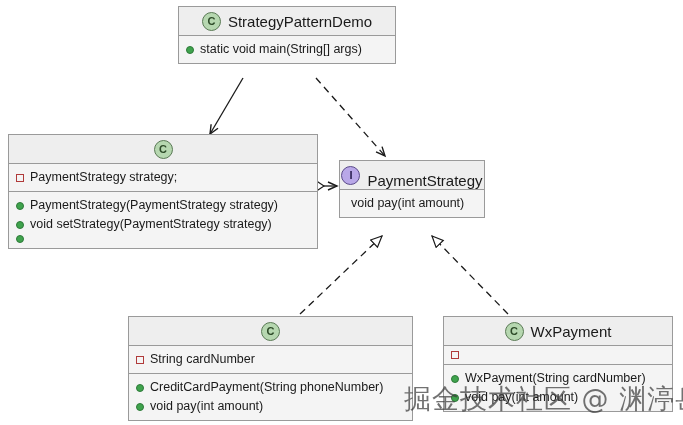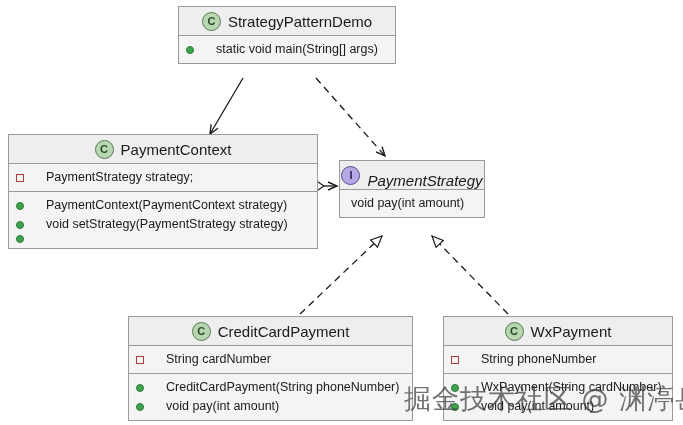--- a/index.html
+++ b/index.html
@@ -47,21 +47,20 @@
   }
   .uml-section + .uml-section {
     border-top: 1px solid #9a9a9a;
   }
   .uml-title {
     font-size: 15px;
     color: #1a1a1a;
     white-space: nowrap;
   }
   .uml-title.italic {
-    font-style: italic;
     margin-top: 10px;
   }
   .badge {
     width: 17px;
     height: 17px;
     border-radius: 50%;
     display: inline-flex;
     align-items: center;
     justify-content: center;
     font-size: 11px;
@@ -76,21 +75,21 @@
     color: #2d4a28;
   }
   .badge-iface {
     background: #b9a8e8;
     border: 1px solid #5a4a8a;
     color: #2a2050;
   }
   .member {
     display: flex;
     align-items: center;
-    gap: 22px;
+    gap: 6px;
     padding: 1px 6px 1px 7px;
     font-size: 12.5px;
     color: #1a1a1a;
     white-space: nowrap;
     line-height: 17px;
   }
   .member.noicon {
     padding-left: 11px;
   }
   .m-field {
@@ -170,32 +169,31 @@
       <div class="member">
         <span class="m-method"></span>
         <span>static void main(String[] args)</span>
       </div>
     </div>
   </div>
 
   <div class="uml-box" style="left:8px; top:134px; width:310px;">
     <div class="uml-header">
       <span class="badge badge-class">C</span>
-      <span class="uml-title">PaymentContext</span>
     </div>
     <div class="uml-section">
       <div class="member">
         <span class="m-field"></span>
         <span>PaymentStrategy strategy;</span>
       </div>
     </div>
     <div class="uml-section">
       <div class="member">
         <span class="m-method"></span>
-        <span>PaymentContext(PaymentContext strategy)</span>
+        <span>PaymentStrategy(PaymentStrategy strategy)</span>
       </div>
       <div class="member">
         <span class="m-method"></span>
         <span>void setStrategy(PaymentStrategy strategy)</span>
       </div>
       <div class="member">
         <span class="m-method"></span>
       </div>
     </div>
   </div>
@@ -208,21 +206,20 @@
     <div class="uml-section">
       <div class="member noicon">
         <span>void pay(int amount)</span>
       </div>
     </div>
   </div>
 
   <div class="uml-box" style="left:128px; top:316px; width:285px;">
     <div class="uml-header">
       <span class="badge badge-class">C</span>
-      <span class="uml-title">CreditCardPayment</span>
     </div>
     <div class="uml-section">
       <div class="member">
         <span class="m-field"></span>
         <span>String cardNumber</span>
       </div>
     </div>
     <div class="uml-section">
       <div class="member">
         <span class="m-method"></span>
@@ -236,21 +233,20 @@
   </div>
 
   <div class="uml-box" style="left:443px; top:316px; width:230px;">
     <div class="uml-header">
       <span class="badge badge-class">C</span>
       <span class="uml-title">WxPayment</span>
     </div>
     <div class="uml-section">
       <div class="member">
         <span class="m-field"></span>
-        <span>String phoneNumber</span>
       </div>
     </div>
     <div class="uml-section">
       <div class="member">
         <span class="m-method"></span>
         <span>WxPayment(String cardNumber)</span>
       </div>
       <div class="member">
         <span class="m-method"></span>
         <span>void pay(int amount)</span>

